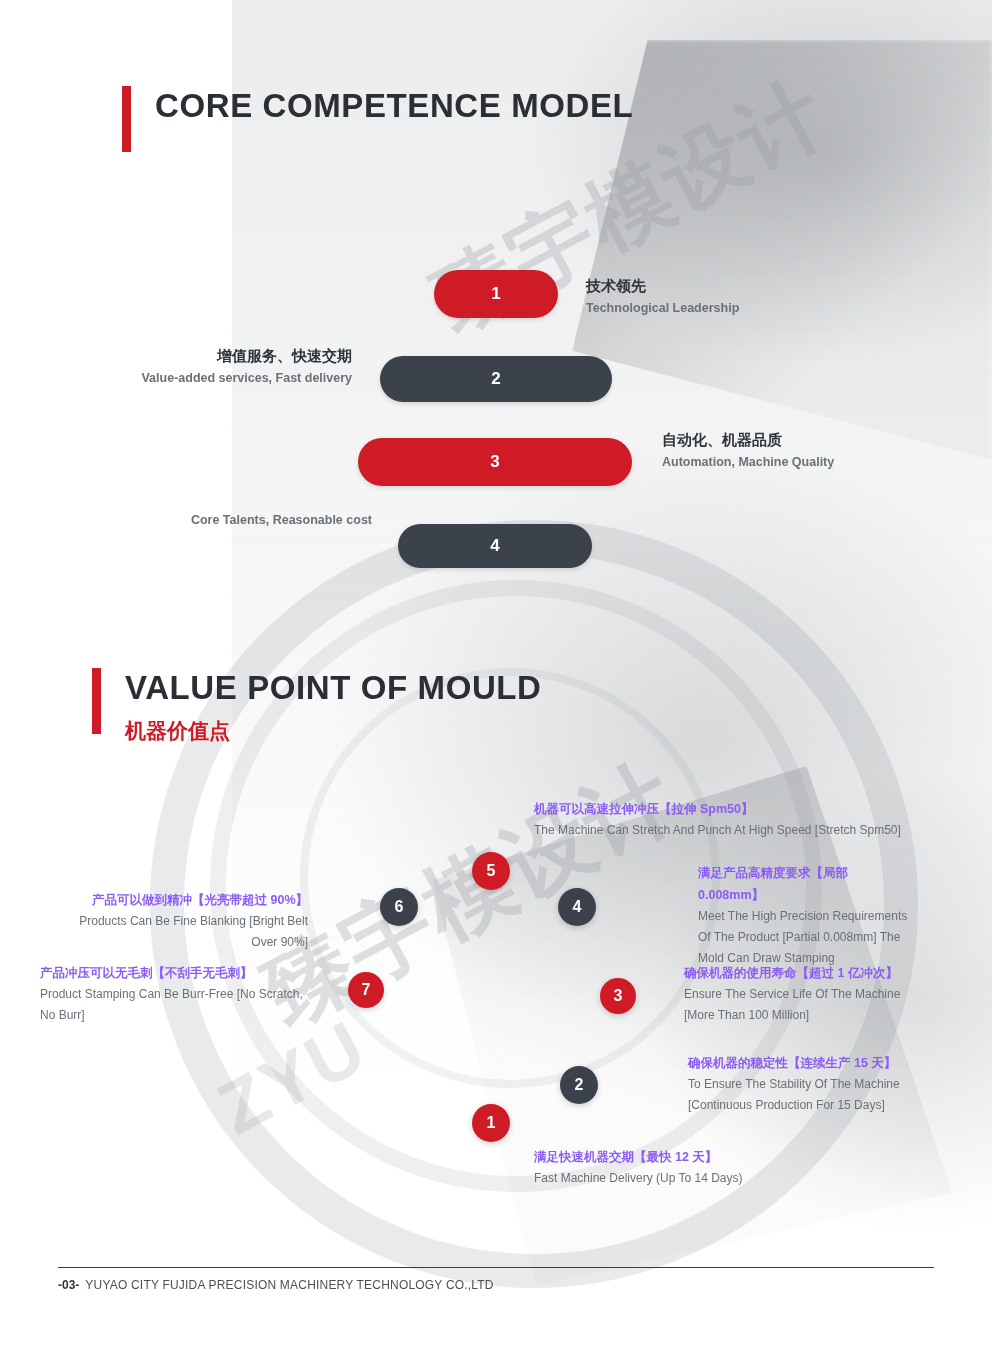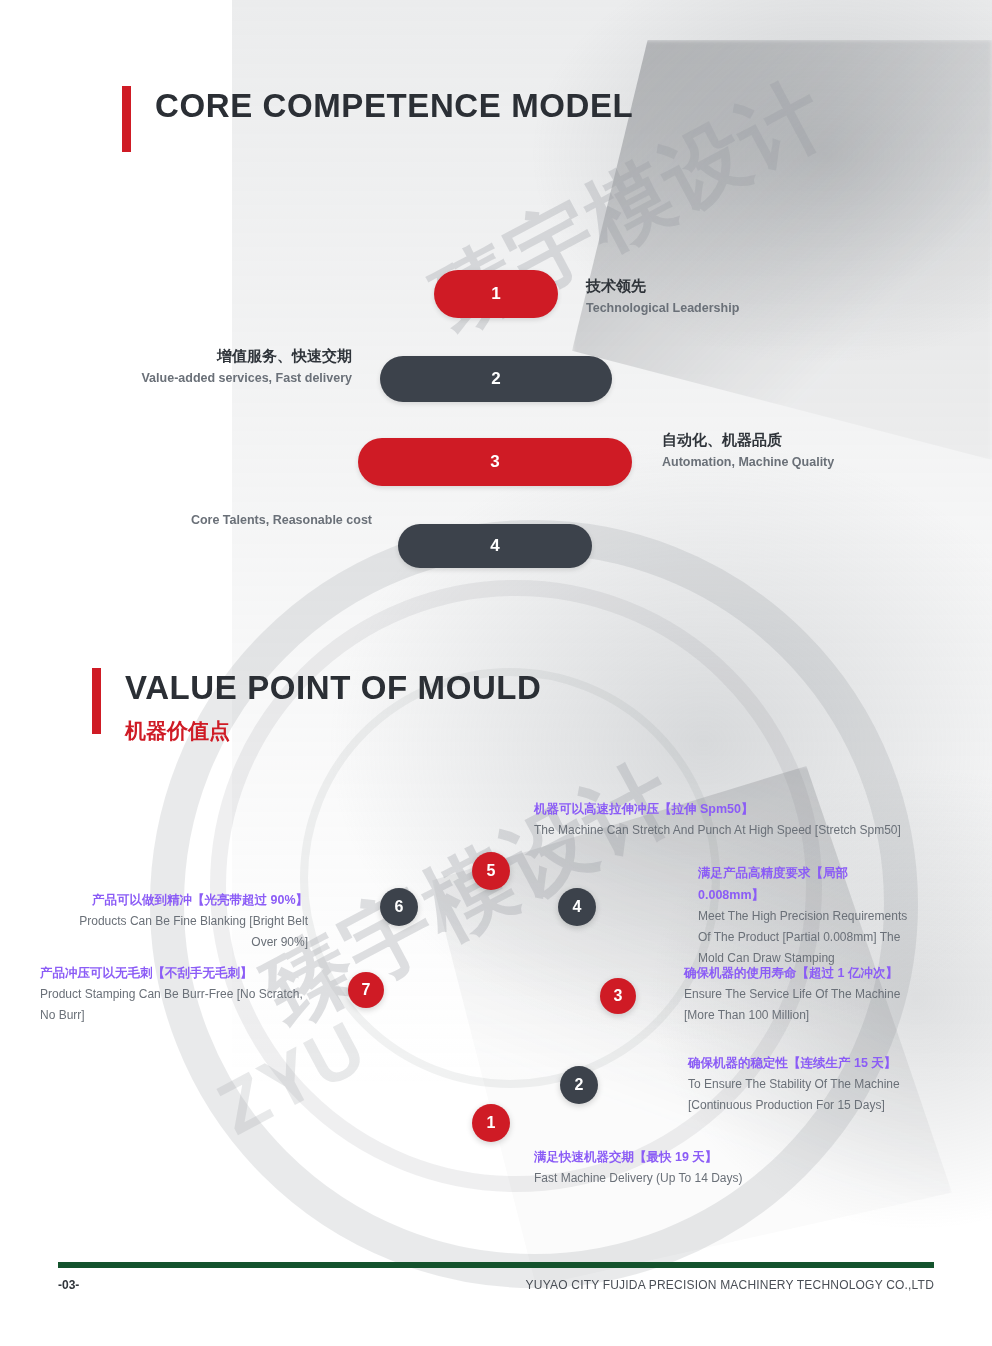--- a/index.html
+++ b/index.html
@@ -171,26 +171,25 @@
     color: #6a7078;
     line-height: 21px;
   }
 
   
   .footer {
     position: absolute;
     left: 58px;
     right: 58px;
     bottom: 54px;
-    border-top: 6px solid #14532d;
+    border-top: 1px solid #14532d;
     padding-top: 10px;
     display: flex;
     align-items: baseline;
-    gap: 16px;
-    justify-content: space-between;
+    gap: 6px;
   }
   .footer-page {
     font-size: 12px;
     font-weight: 700;
     color: #2f343a;
   }
   .footer-company {
     font-size: 12px;
     color: #4a4f56;
     letter-spacing: 0.2px;
@@ -307,21 +306,21 @@
   </div>
   <div class="vp-text" style="left:688px; top:1052px; width:238px;">
     <div class="cn">确保机器的稳定性【连续生产 15 天】</div>
     <div class="en">To Ensure The Stability Of The Machine [Continuous Production For 15 Days]</div>
   </div>
 
   <div class="vp-circle red" style="left:472px; top:1104px; width:38px; height:38px;">
     <span>1</span>
   </div>
   <div class="vp-text" style="left:534px; top:1146px; width:380px;">
-    <div class="cn">满足快速机器交期【最快 19 天】</div>
+    <div class="cn">满足快速机器交期【最快 12 天】</div>
     <div class="en">Fast Machine Delivery (Up To 14 Days)</div>
   </div>
 </div>
 
 <div class="footer">
   <span class="footer-page">-03-</span>
   <span class="footer-company">YUYAO CITY FUJIDA PRECISION MACHINERY TECHNOLOGY CO.,LTD</span>
 </div>
 
 </body></html>

